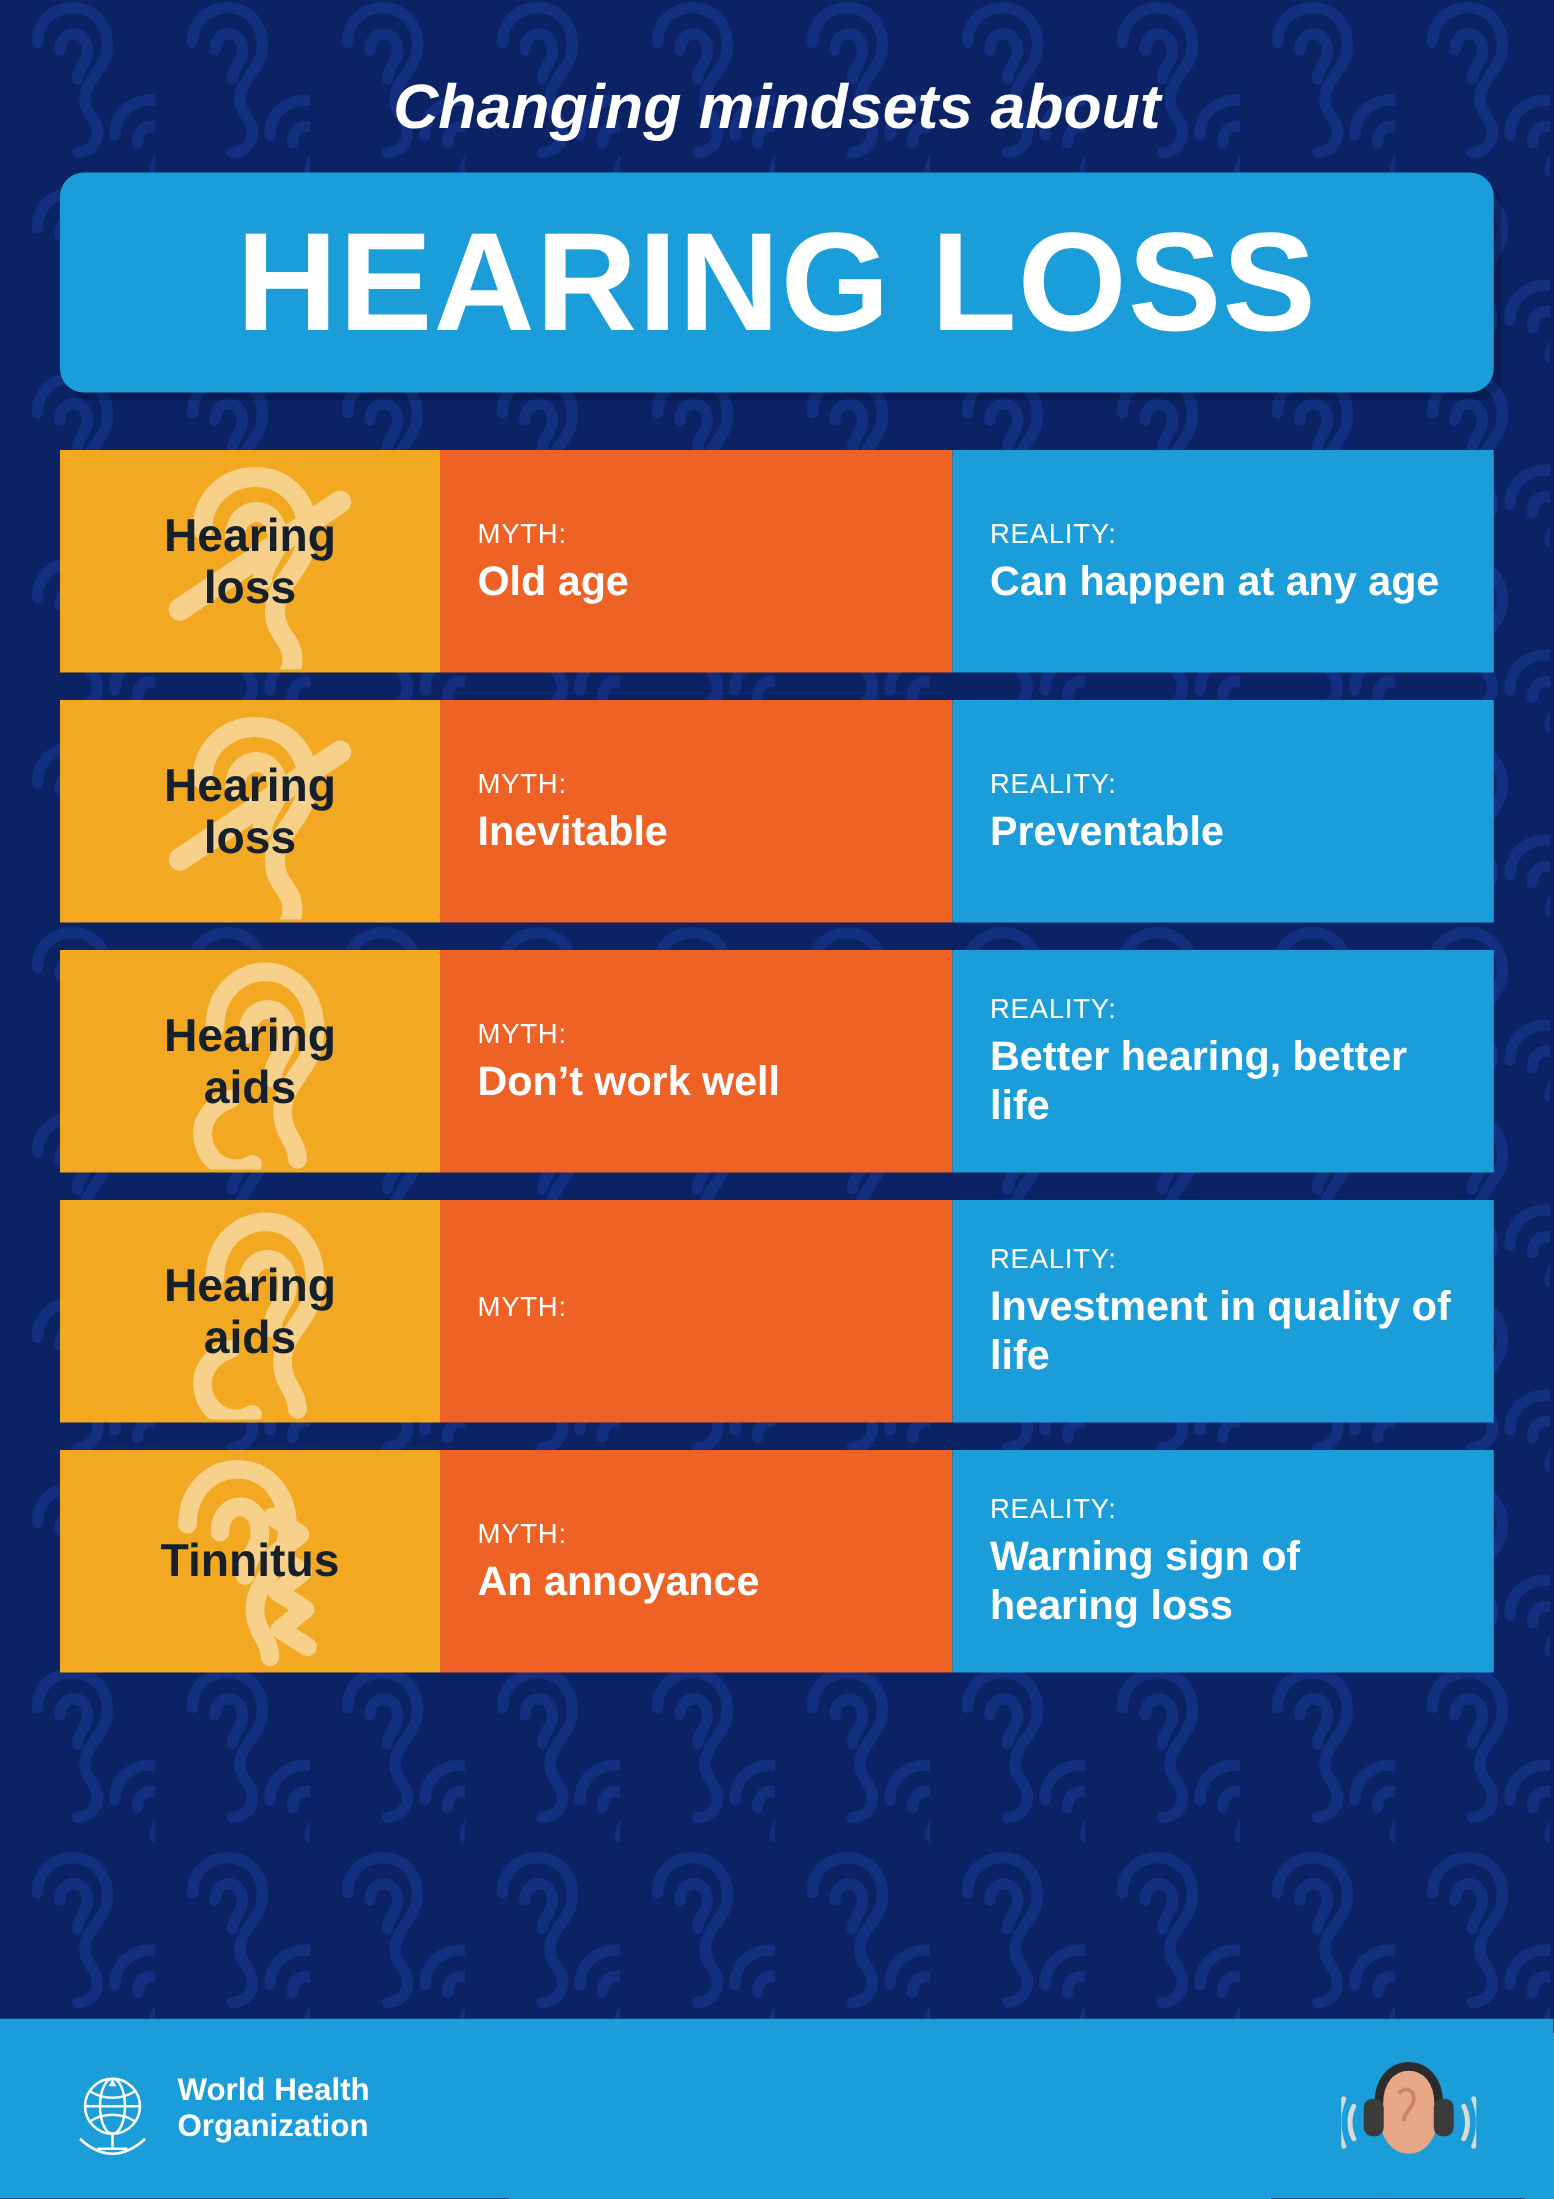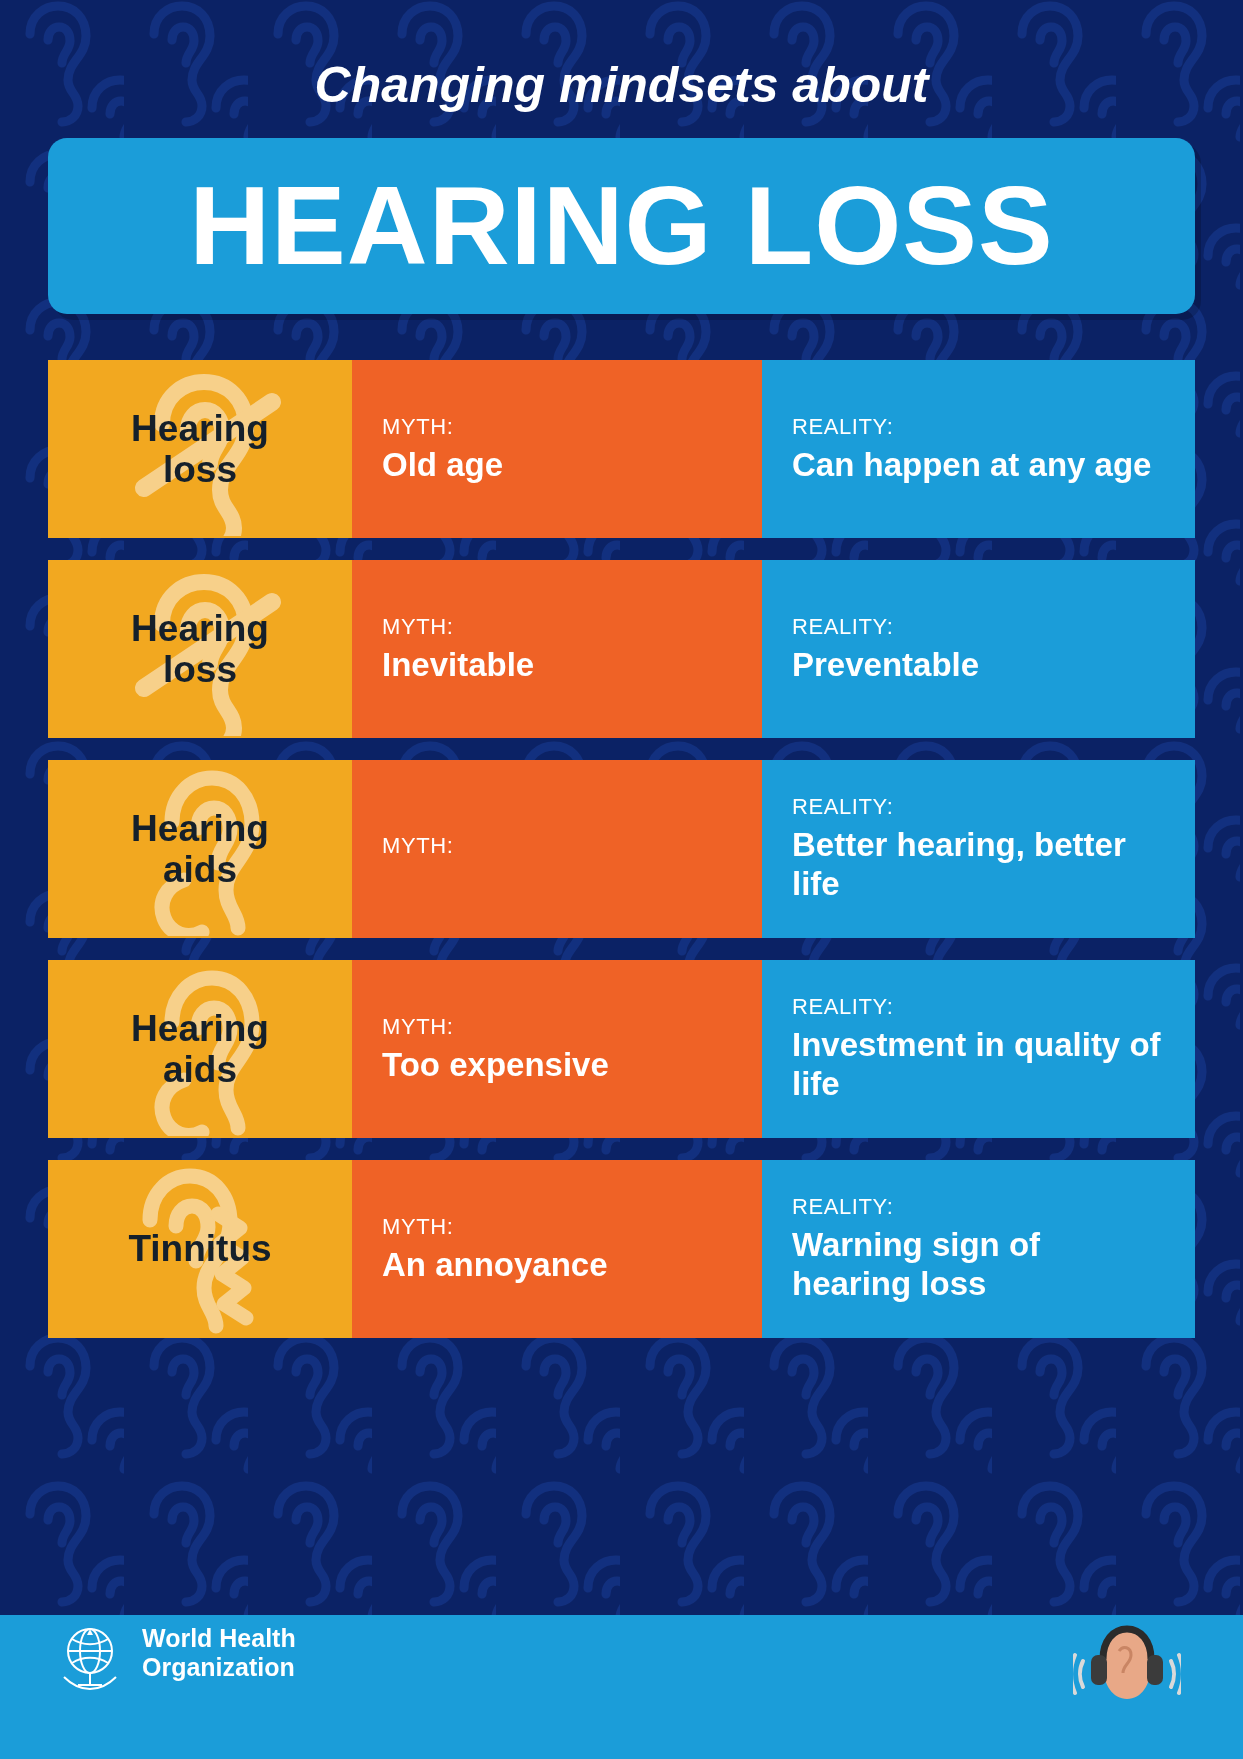--- a/index.html
+++ b/index.html
@@ -132,21 +132,21 @@
 
   
   .footer {
     position: absolute;
     left: 0;
     right: 0;
     bottom: 0;
     height: 144px;
     background: #1b9dd9;
     display: flex;
-    align-items: flex-start;
+    align-items: center;
     z-index: 3;
   }
   .who-logo {
     display: flex;
     align-items: center;
     margin-left: 52px;
     gap: 14px;
   }
   .who-emblem { width: 76px; height: 76px; }
   .who-text {
@@ -259,20 +259,21 @@
               </g>
             </svg>
           </span>
           <div class="topic-label">
             <span>Hearing</span><br>
             <span>aids</span>
           </div>
         </div>
         <div class="cell-myth">
           <div class="lbl">MYTH:</div>
+          <div class="val">Don’t work well</div>
         </div>
         <div class="cell-reality">
           <div class="lbl">REALITY:</div>
           <div class="val">Better hearing, better life</div>
         </div>
       </div>
 
       <div class="row">
         <div class="cell-topic">
           <span class="topic-icon">
@@ -284,21 +285,20 @@
               </g>
             </svg>
           </span>
           <div class="topic-label">
             <span>Hearing</span><br>
             <span>aids</span>
           </div>
         </div>
         <div class="cell-myth">
           <div class="lbl">MYTH:</div>
-          <div class="val">Too expensive</div>
         </div>
         <div class="cell-reality">
           <div class="lbl">REALITY:</div>
           <div class="val">Investment in quality of life</div>
         </div>
       </div>
 
       <div class="row">
         <div class="cell-topic">
           <span class="topic-icon">

